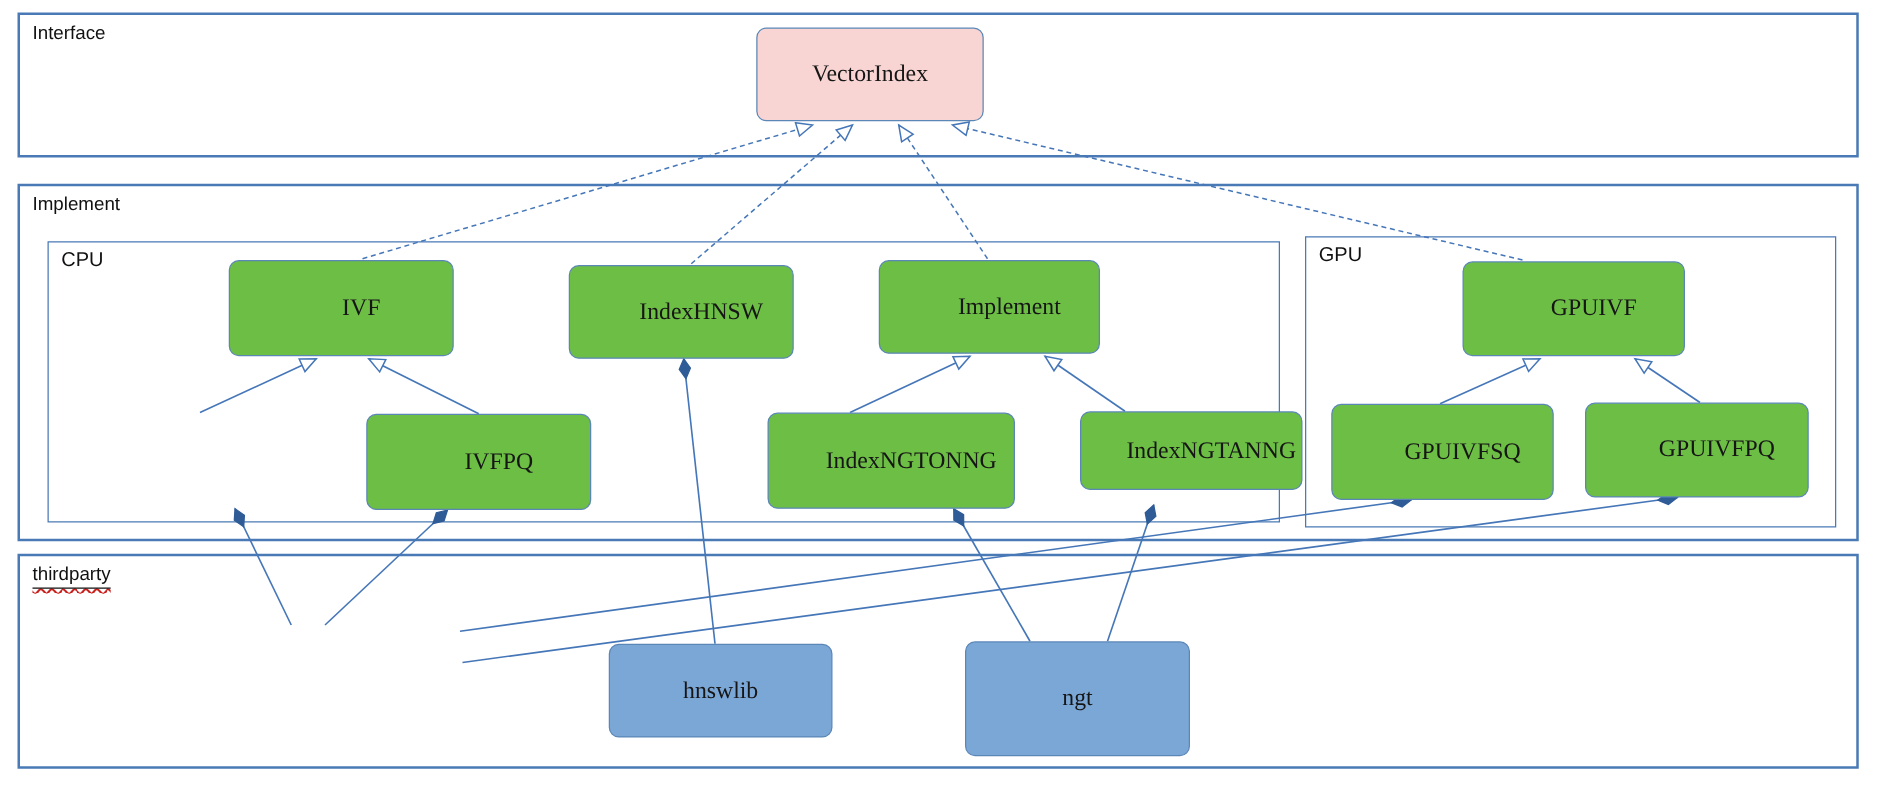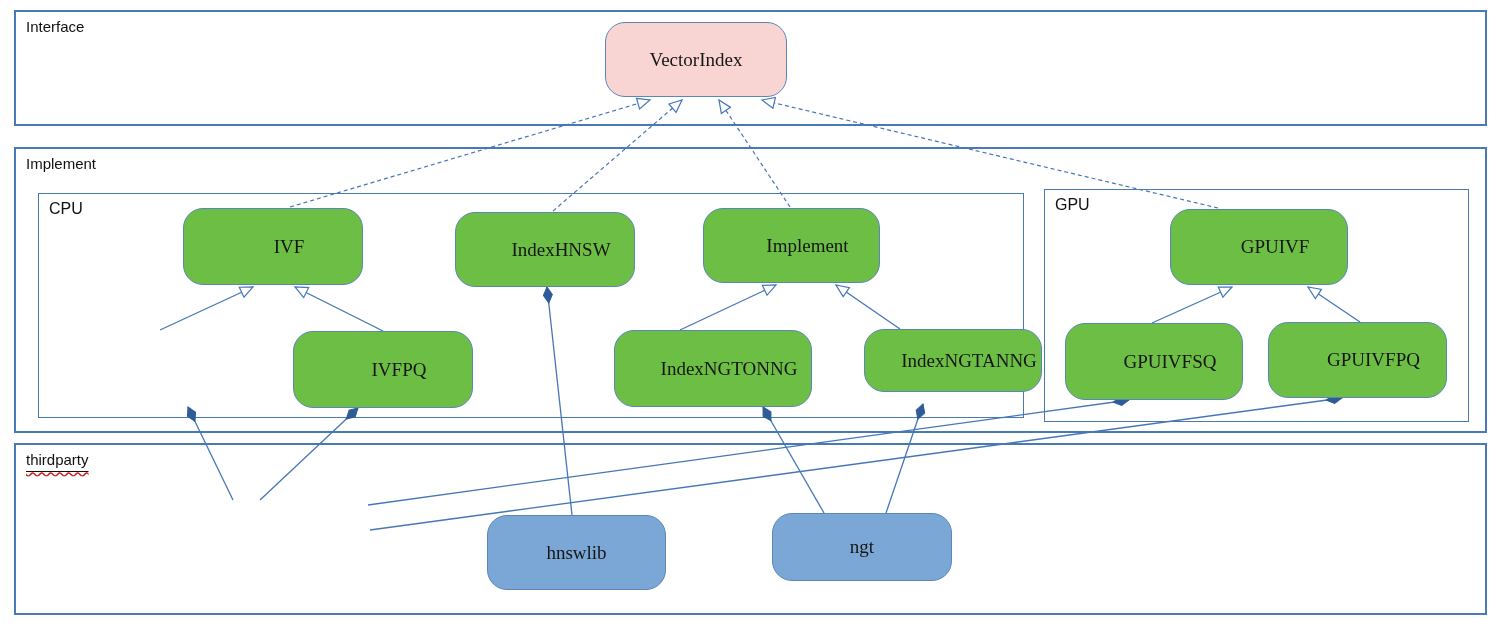--- a/index.html
+++ b/index.html
@@ -20,39 +20,39 @@
   #c-thirdparty{left:14px;top:443px;width:1473px;height:172px}
   #c-cpu .clabel,#c-gpu .clabel{font-size:16px;}
   #c-thirdparty .clabel{text-decoration:underline wavy var(--squiggle);text-underline-offset:6px;text-align:right;}
   #c-thirdparty .clabel .ul{text-decoration:underline solid var(--ink);}
   svg.edges{position:absolute;left:0;top:0;z-index:2;pointer-events:none;}
   .edge{stroke:var(--line);stroke-width:1.3;fill:none;}
   .edge.realization{stroke-dasharray:4 3;stroke-width:1.2;}
   .mk-open{fill:#fff;stroke:var(--line);stroke-width:1.2;}
   .mk-diamond{fill:var(--diamond);stroke:var(--diamond);}
   .node{position:absolute;z-index:3;box-sizing:border-box;border:1.5px solid var(--nborder);
-        border-radius:20px;display:flex;align-items:center;justify-content:center;
+        border-radius:8px;display:flex;align-items:center;justify-content:center;
         font-family:"Liberation Serif",serif;font-size:19px;color:#161616;}
   .node.green{background:var(--green);padding-left:32px;}
   .node.pink{background:var(--pink);}
   .node.blue{background:var(--blue);}
   #n-vectorindex{left:605px;top:22px;width:182px;height:75px}
   #n-ivf{left:183px;top:208px;width:180px;height:77px}
   #n-indexhnsw{left:455px;top:212px;width:180px;height:75px}
   #n-indexngt{left:703px;top:208px;width:177px;height:75px}
   #n-ivfsq{left:73px;top:330px;width:180px;height:77px}
   #n-ivfpq{left:293px;top:331px;width:180px;height:77px}
   #n-indexngtonng{left:614px;top:330px;width:198px;height:77px}
   #n-indexngtanng{left:864px;top:329px;width:178px;height:63px}
   #n-gpuivf{left:1170px;top:209px;width:178px;height:76px}
   #n-gpuivfsq{left:1065px;top:323px;width:178px;height:77px}
   #n-gpuivfpq{left:1268px;top:322px;width:179px;height:76px}
   #n-faiss{left:188px;top:500px;width:180px;height:78px}
   #n-hnswlib{left:487px;top:515px;width:179px;height:75px}
-  #n-ngt{left:772px;top:513px;width:180px;height:68px}
+  #n-ngt{left:772px;top:513px;width:180px;height:92px}
 </style>
 </head>
 <body>
 
 <div class="stage">
 
   <section class="container" id="c-interface">
     <span class="clabel">Interface</span>
   </section>
   <section class="container" id="c-implement">

